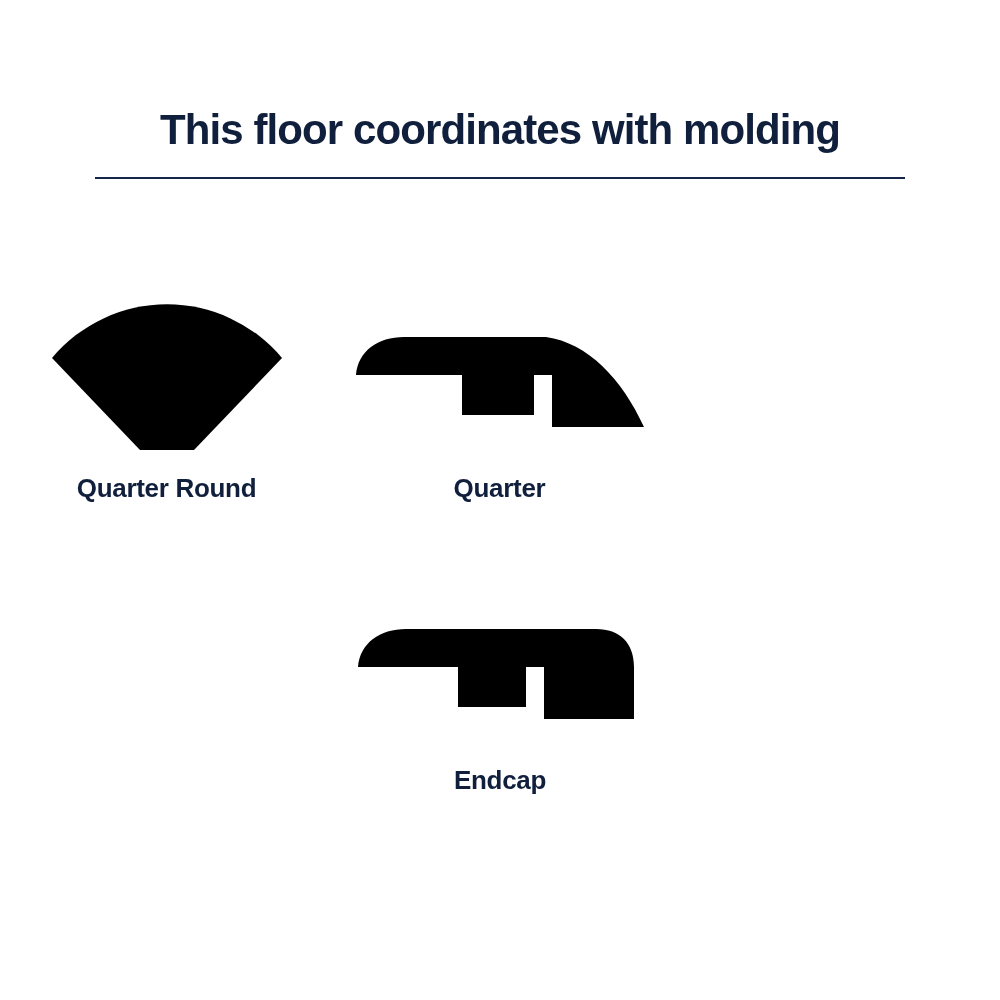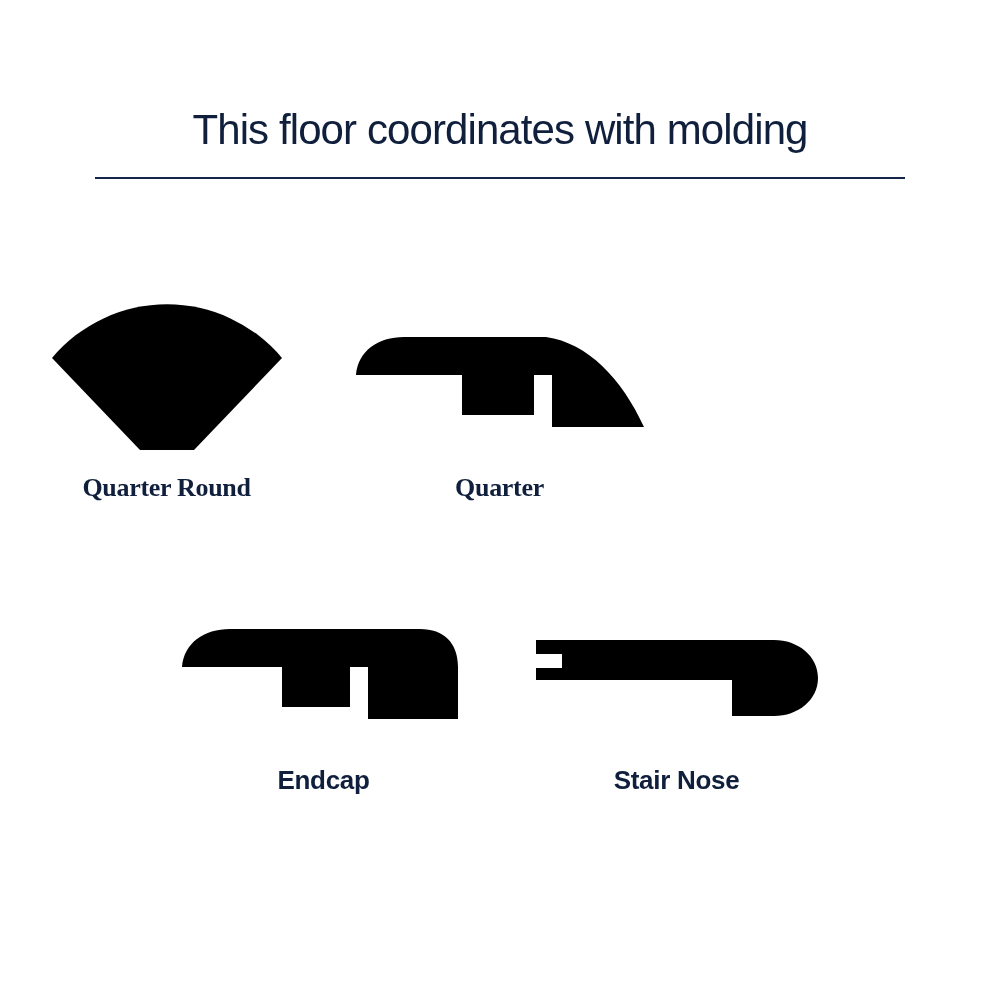--- a/index.html
+++ b/index.html
@@ -26,21 +26,21 @@
   
   .header {
     position: absolute;
     left: 0;
     top: 104px;
     width: 1000px;
     text-align: center;
   }
   .header-title {
     font-size: 42px;
-    font-weight: 400;
+    font-weight: 700;
     letter-spacing: -0.9px;
     line-height: 52px;
     color: #101f3c;
     margin: 0;
     white-space: nowrap;
   }
   .header-rule {
     position: absolute;
     left: 95px;
     top: 73px;
@@ -55,21 +55,20 @@
     left: 0;
     top: 300px;
     width: 1000px;
   }
   .molding-row {
     display: flex;
     width: 1000px;
   }
   .molding-row.row-top {
     justify-content: flex-start;
-    font-family: Liberation Serif, serif;
   }
   .molding-row.row-bottom {
     justify-content: center;
     margin-top: 88px;
     gap: 20px;
   }
   .molding-cell {
     width: 333px;
     display: flex;
     flex-direction: column;
@@ -162,36 +161,17 @@
                      L 168 44
                      L 168 84
                      L 100 84
                      L 100 44
                      Z" fill="#000000"></path>
           </svg>
         </div>
         <div class="molding-label">Endcap</div>
       </div>
 
-      <div class="molding-cell">
-        <div class="molding-figure">
-          <svg width="282" height="88" viewBox="0 0 282 88">
-            <path d="M 0 12
-                     L 238 12
-                     C 262 12 282 28 282 50
-                     C 282 72 262 88 238 88
-                     L 196 88
-                     L 196 52
-                     L 0 52
-                     L 0 40
-                     L 26 40
-                     L 26 26
-                     L 0 26
-                     Z" fill="#000000"></path>
-          </svg>
-        </div>
-        <div class="molding-label">Stair Nose</div>
-      </div>
 
     </div>
 
   </div>
 </div>
 
 </body></html>

